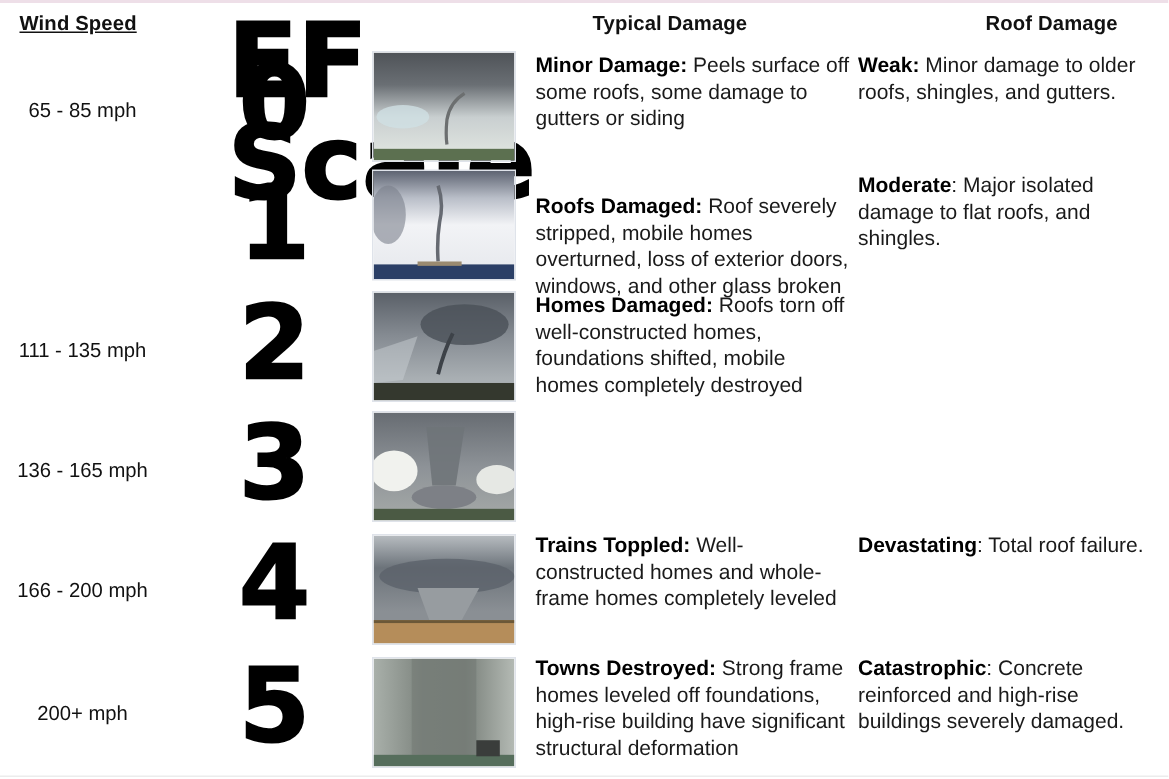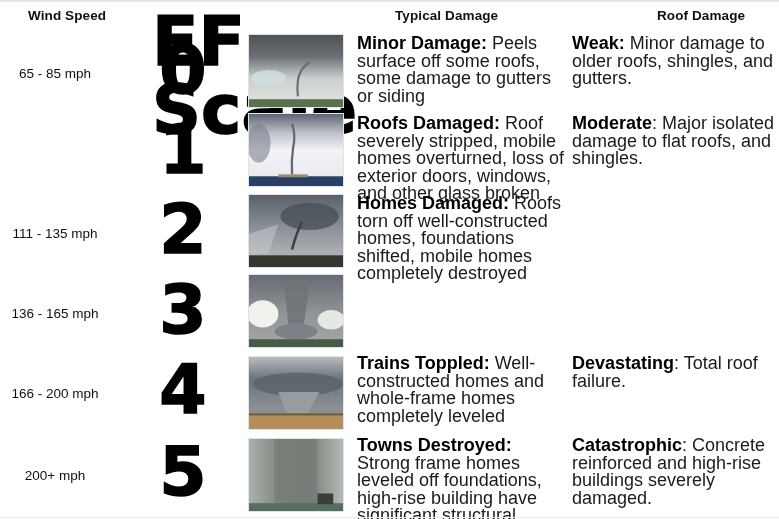--- a/index.html
+++ b/index.html
@@ -1,29 +1,29 @@
 <!DOCTYPE html>
 <html><head>
   <meta charset="utf-8">
   <style>
     html, body { margin: 0; padding: 0; background: #ffffff; }
     body { width: 779px; height: 519px; position: relative; overflow: hidden; font-family: "Liberation Sans", sans-serif; color: #111; }
     .top-line { position: absolute; left: 0; top: 0; width: 779px; height: 2px; background: #eedfe8; }
     .bottom-line { position: absolute; left: 0; top: 517px; width: 779px; height: 1px; background: #ececec; }
     .hdr { position: absolute; top: 8px; font-weight: bold; font-size: 13.5px; letter-spacing: 0.1px; }
-    .hdr.ws { left: 28px; }
+    .hdr.ws { left: 13px; text-decoration: underline; }
     .hdr.ef { left: 152px; }
     .hdr.td { left: 395px; }
     .hdr.rd { left: 620px; padding-left: 37px; }
     .row { position: absolute; left: 0; width: 779px; height: 80px; }
     .speed { position: absolute; left: 0; width: 110px; text-align: center; font-weight: normal; font-size: 13.5px; }
     .ef { position: absolute; left: 140px; width: 86px; text-align: center; font-weight: 900; font-size: 68px; line-height: 68px; font-family: "DejaVu Sans", sans-serif; color: #000; -webkit-text-stroke: 1.5px #000; }
     .photo { position: absolute; left: 248px; width: 96px; height: 74px; overflow: hidden; border: 1px solid #dfe3ea; box-sizing: border-box; }
     .photo svg { display: block; width: 100%; height: 100%; }
-    .txt { position: absolute; font-size: 18px; line-height: 17.5px; color: #1a1a1a; }
+    .txt { position: absolute; font-size: 14px; line-height: 17.5px; color: #1a1a1a; }
     .txt b { font-weight: bold; color: #000; }
     .typ { left: 357px; width: 210px; }
     .roof { left: 572px; width: 205px; }
   </style>
 </head>
 <body>
 
 <div class="top-line"></div>
 
 <div class="hdr ws">Wind Speed</div>
@@ -66,21 +66,21 @@
             <stop offset="0.85" stop-color="#e9ebef"></stop>
           </linearGradient>
         </defs>
       <rect width="96" height="74" fill="url(#g1)"></rect>
       <ellipse cx="10" cy="30" rx="12" ry="20" fill="#7c808c" opacity="0.6"></ellipse>
       <path d="M44 10 Q48 22 45 35 Q43 48 44 62" stroke="#666a72" stroke-width="2.4" fill="none"></path>
       <rect y="64" width="96" height="10" fill="#2b3f66"></rect>
       <rect x="30" y="62" width="30" height="3" fill="#9a8a70"></rect>
     </svg>
   </div>
-  <div class="txt typ" style="top:3px"><b>Roofs Damaged:</b><span> Roof severely stripped, mobile homes overturned, loss of exterior doors, windows, and other glass broken</span></div>
+  <div class="txt typ" style="top:17px"><b>Roofs Damaged:</b><span> Roof severely stripped, mobile homes overturned, loss of exterior doors, windows, and other glass broken</span></div>
   <div class="txt roof" style="top:3px"><b>Moderate</b><span>: Major isolated damage to flat roofs, and shingles.</span></div>
 </div>
 
 <div class="row" style="top:192px">
   <div class="speed" style="top:34px">111 - 135 mph</div>
   <div class="ef" style="top:4px">2</div>
   <div class="photo" style="top:2px">
     <svg viewBox="0 0 96 74" preserveAspectRatio="none">
       <defs>
           <linearGradient id="g2" x1="0" y1="0" x2="0" y2="1">

